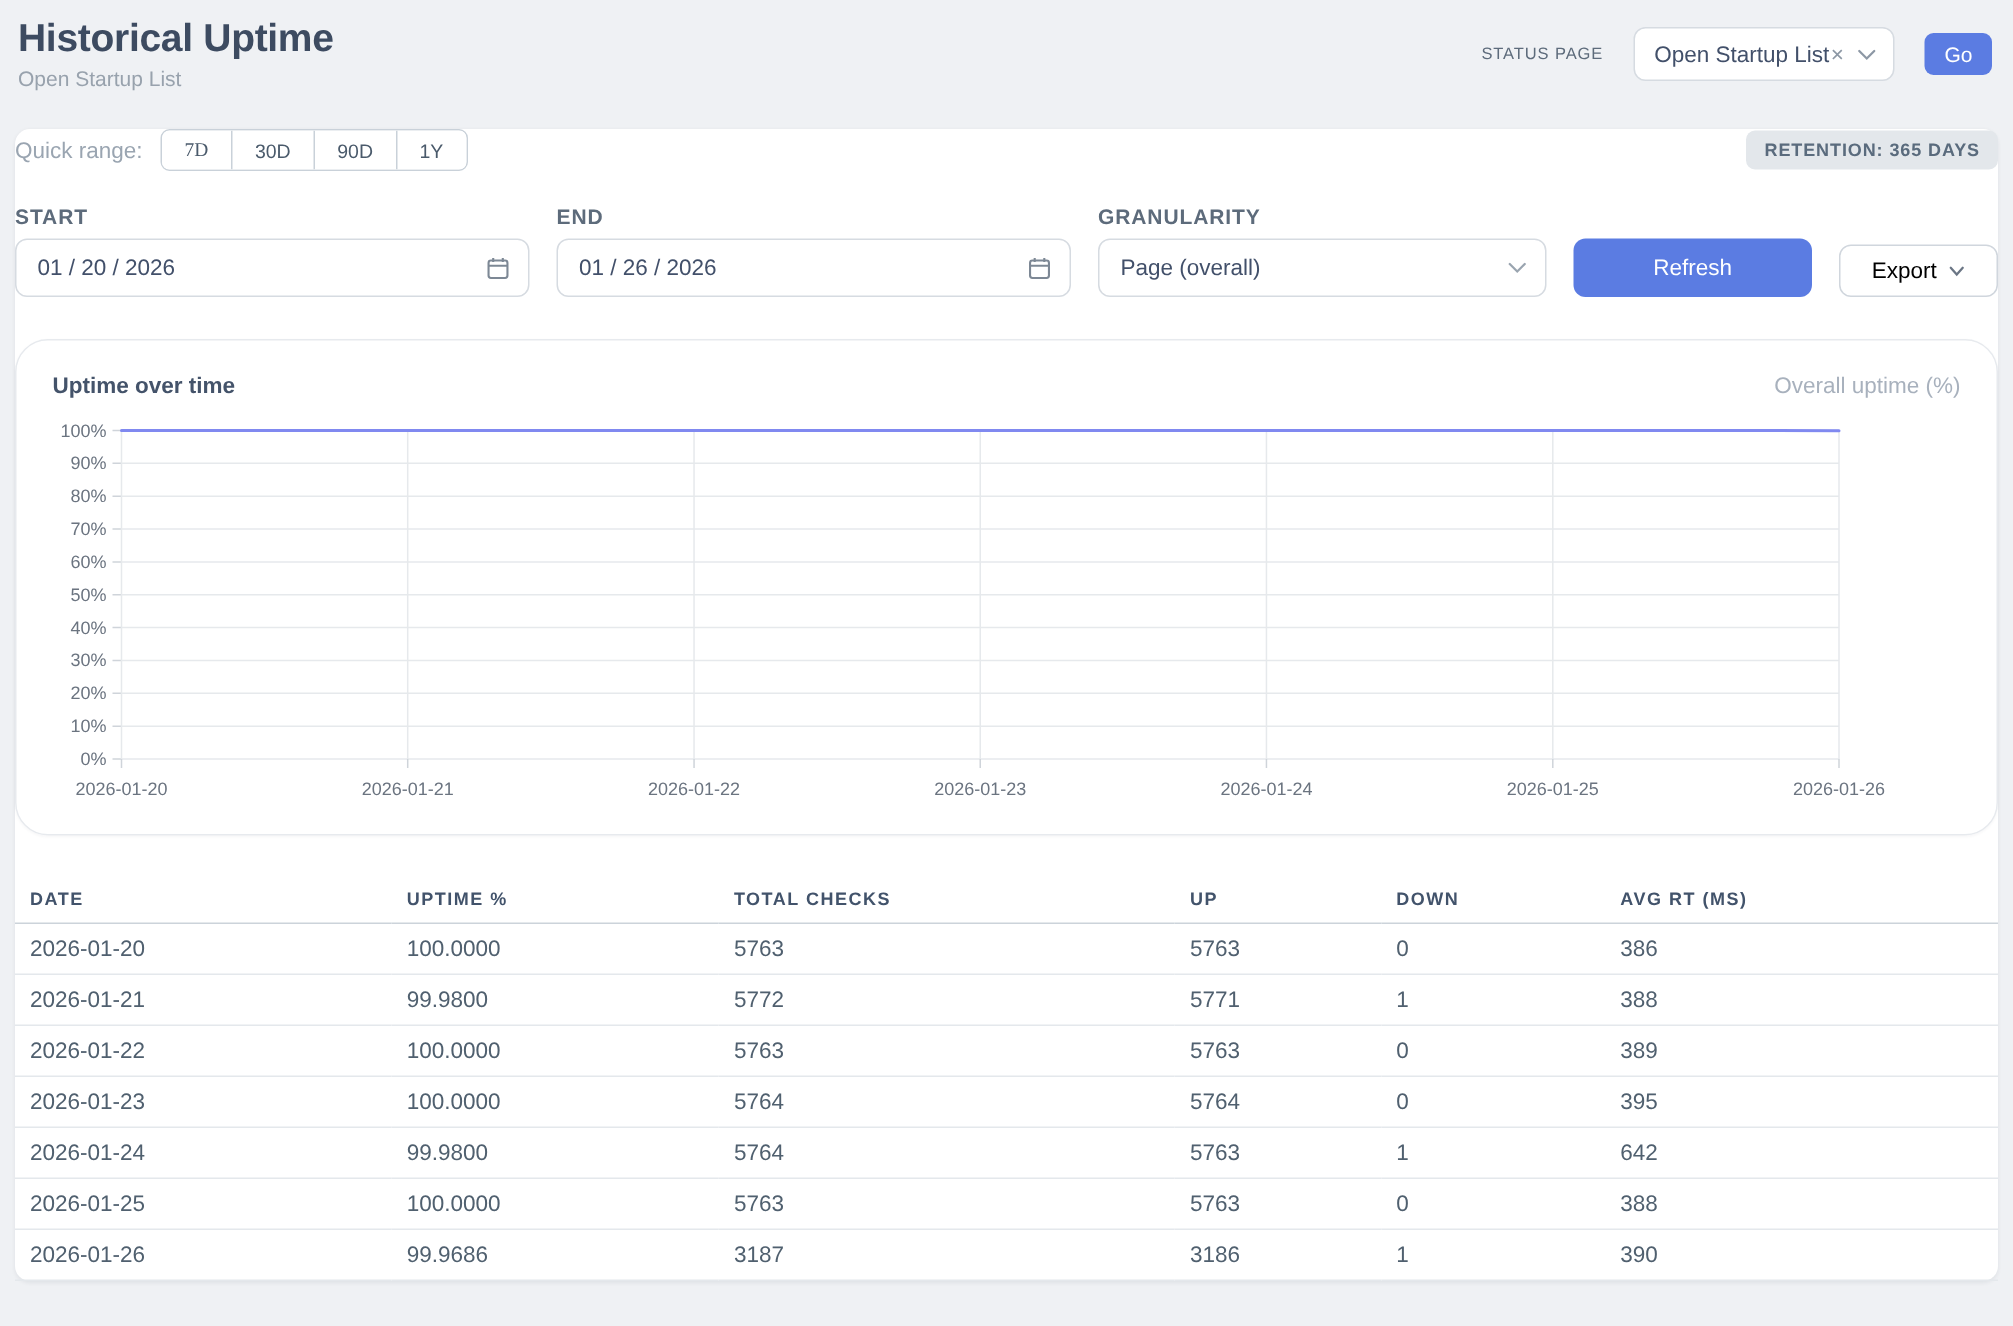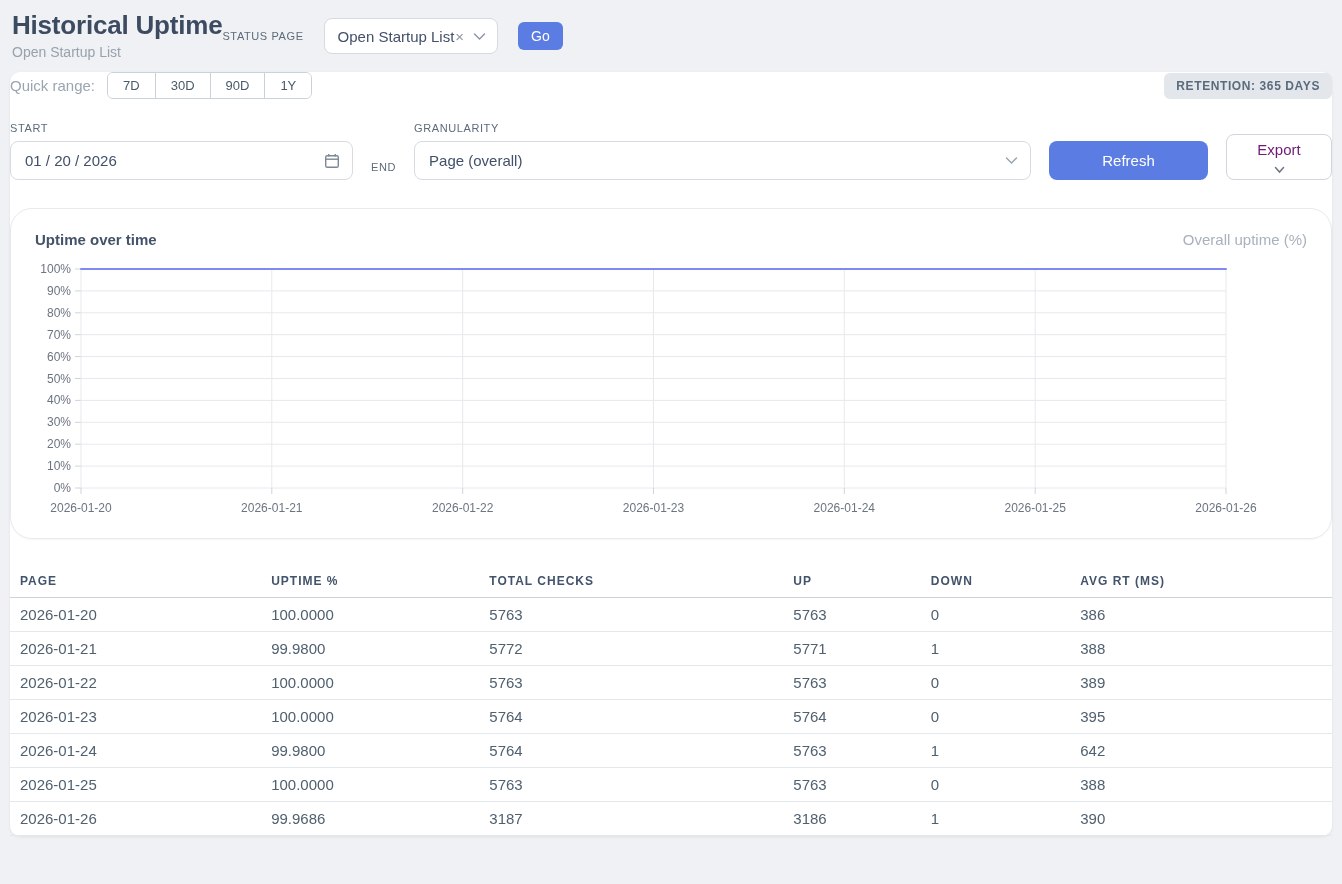--- a/index.html
+++ b/index.html
@@ -6,48 +6,48 @@
   html,body { margin:0; padding:0; }
   body {
     width:1342px; height:884px;
     background:#eff1f4;
     font-family:"Liberation Sans", sans-serif;
     color:#3e4c5f;
     overflow:hidden;
   }
 
   
-  .page-header { display:flex; align-items:flex-start; padding:10px 14px 12px 12px; }
+  .page-header { display:flex; justify-content:space-between; align-items:flex-start; padding:10px 14px 26px 12px; }
   .page-title { margin:0; font-size:26px; font-weight:700; color:#3d4b61; letter-spacing:-0.2px; }
   .page-subtitle { font-size:14px; color:#98a2ad; margin-top:3px; }
   .header-controls { display:flex; align-items:center; gap:20px; margin-top:8px; }
   .status-label { font-size:11px; font-weight:400; letter-spacing:0.6px; color:#5d6b7b; }
   .status-select { display:flex; align-items:center; background:#fff; border:1px solid #d6dbe1; border-radius:8px; height:36px; padding:0 11px 0 13px; font-size:15px; color:#42506a; cursor:pointer; }
   .status-select .clear-x { color:#8d98a5; font-size:15px; margin-left:1px; }
   .status-select .chev { margin-left:9px; display:flex; }
   .go-btn { background:#5b7ce2; color:#fff; border:none; border-radius:6px; height:28px; padding:0 13px; font-size:14px; cursor:pointer; font-family:inherit; }
 
   
   .card { background:#fff; border-radius:10px; margin:0 10px 14px; box-shadow:0 1px 3px rgba(16,24,40,0.07); }
 
   .qr-row { display:flex; align-items:center; }
   .qr-label { color:#9aa5b1; font-size:15px; margin-right:12px; }
   .segmented { display:flex; border:1px solid #c9d1d9; border-radius:6px; overflow:hidden; background:#fff; }
   .seg-btn { background:#fff; border:none; border-left:1px solid #c9d1d9; padding:5px 15px; font-size:13px; color:#4a5a6b; cursor:pointer; font-family:inherit; }
-  .seg-btn:first-child { border-left:none; }
+  .seg-btn:first-child { border-left:none;font-family:Liberation Serif, serif; }
   .retention-badge { margin-left:auto; background:#e3e7eb; color:#5a6b7d; font-size:12px; font-weight:700; letter-spacing:0.6px; padding:6px 12px; border-radius:6px; }
 
   .filter-row { display:flex; align-items:flex-end; gap:18px; margin-top:22px; }
   .field { display:flex; flex-direction:column; }
-  .field-label { font-size:11px; font-weight:400; letter-spacing:0.6px; color:#5d6b7b; margin-bottom:7px; }
+  .field-label { font-size:14px; font-weight:700; letter-spacing:0.6px; color:#5d6b7b; margin-bottom:7px; }
   .input { display:flex; align-items:center; justify-content:space-between; border:1px solid #d6dbe1; border-radius:8px; background:#fff; height:39px; padding:0 12px 0 14px; font-size:15px; color:#42506a; cursor:pointer; }
   .w-date { width:343px; }
   .field-grow { flex:1; }
   .refresh-btn { background:#5b7ce2; color:#fff; border:none; border-radius:8px; height:39px; width:159px; font-size:15px; cursor:pointer; font-family:inherit;margin-top:20px; }
-  .export-btn { background:#fff; border:1px solid #d0d6dd; border-radius:8px; height:46px; width:106px; font-size:15px; color:#701a75; cursor:pointer; display:flex; align-items:center; justify-content:center; gap:8px; font-family:inherit;flex-direction:column; }
+  .export-btn { background:#fff; border:1px solid #d0d6dd; border-radius:8px; height:35px; width:106px; font-size:15px; color:#000000; cursor:pointer; display:flex; align-items:center; justify-content:center; gap:8px; font-family:inherit; }
 
   
   .chart-card { border:1px solid #e7eaee; border-radius:22px; margin-top:28px; padding:22px 24px 18px; box-shadow:0 1px 2px rgba(16,24,40,0.04); }
   .chart-head { display:flex; justify-content:space-between; align-items:center; margin-bottom:12px; }
   .chart-title { font-size:15px; font-weight:700; color:#44536a; }
   .chart-legend { font-size:15px; color:#a8b1bd; }
   #uptime-chart { width:100%; height:260px; }
   #uptime-chart svg text { font-family:"Liberation Sans", sans-serif; }
 
   
@@ -101,20 +101,31 @@
               <rect x="1.7" y="2.7" width="12.6" height="11.6" rx="1.6"></rect>
               <line x1="1.7" y1="6.2" x2="14.3" y2="6.2"></line>
               <line x1="4.8" y1="1" x2="4.8" y2="3.6"></line>
               <line x1="11.2" y1="1" x2="11.2" y2="3.6"></line>
             </svg>
         </span>
       </div>
     </div>
     <div class="field">
       <span class="field-label">END</span>
+      <div class="input w-date">
+        <span>01 / 26 / 2026</span>
+        <span style="display:flex;">
+          <svg width="16" height="16" viewBox="0 0 16 16" fill="none" stroke="#7d8895" stroke-width="1.4">
+              <rect x="1.7" y="2.7" width="12.6" height="11.6" rx="1.6"></rect>
+              <line x1="1.7" y1="6.2" x2="14.3" y2="6.2"></line>
+              <line x1="4.8" y1="1" x2="4.8" y2="3.6"></line>
+              <line x1="11.2" y1="1" x2="11.2" y2="3.6"></line>
+            </svg>
+        </span>
+      </div>
     </div>
     <div class="field field-grow">
       <span class="field-label">GRANULARITY</span>
       <div class="input">
         <span>Page (overall)</span>
         <span style="display:flex;">
           <svg width="13" height="9" viewBox="0 0 13 9" fill="none" stroke="#9aa5b0" stroke-width="1.5" stroke-linecap="round">
               <path d="M1.5 2L6.5 7L11.5 2"></path>
             </svg>
         </span>
@@ -199,21 +210,21 @@
     <colgroup>
         <col style="width: 19%;">
         <col style="width: 16.5%;">
         <col style="width: 23%;">
         <col style="width: 10.4%;">
         <col style="width: 11.3%;">
         <col style="width: 19.8%;">
       </colgroup>
     <thead>
         <tr>
-          <th>PAGE</th>
+          <th>DATE</th>
           <th>UPTIME %</th>
           <th>TOTAL CHECKS</th>
           <th>UP</th>
           <th>DOWN</th>
           <th>AVG RT (MS)</th>
         </tr>
       </thead>
     <tbody>
         <tr>
           <td>2026-01-20</td>

